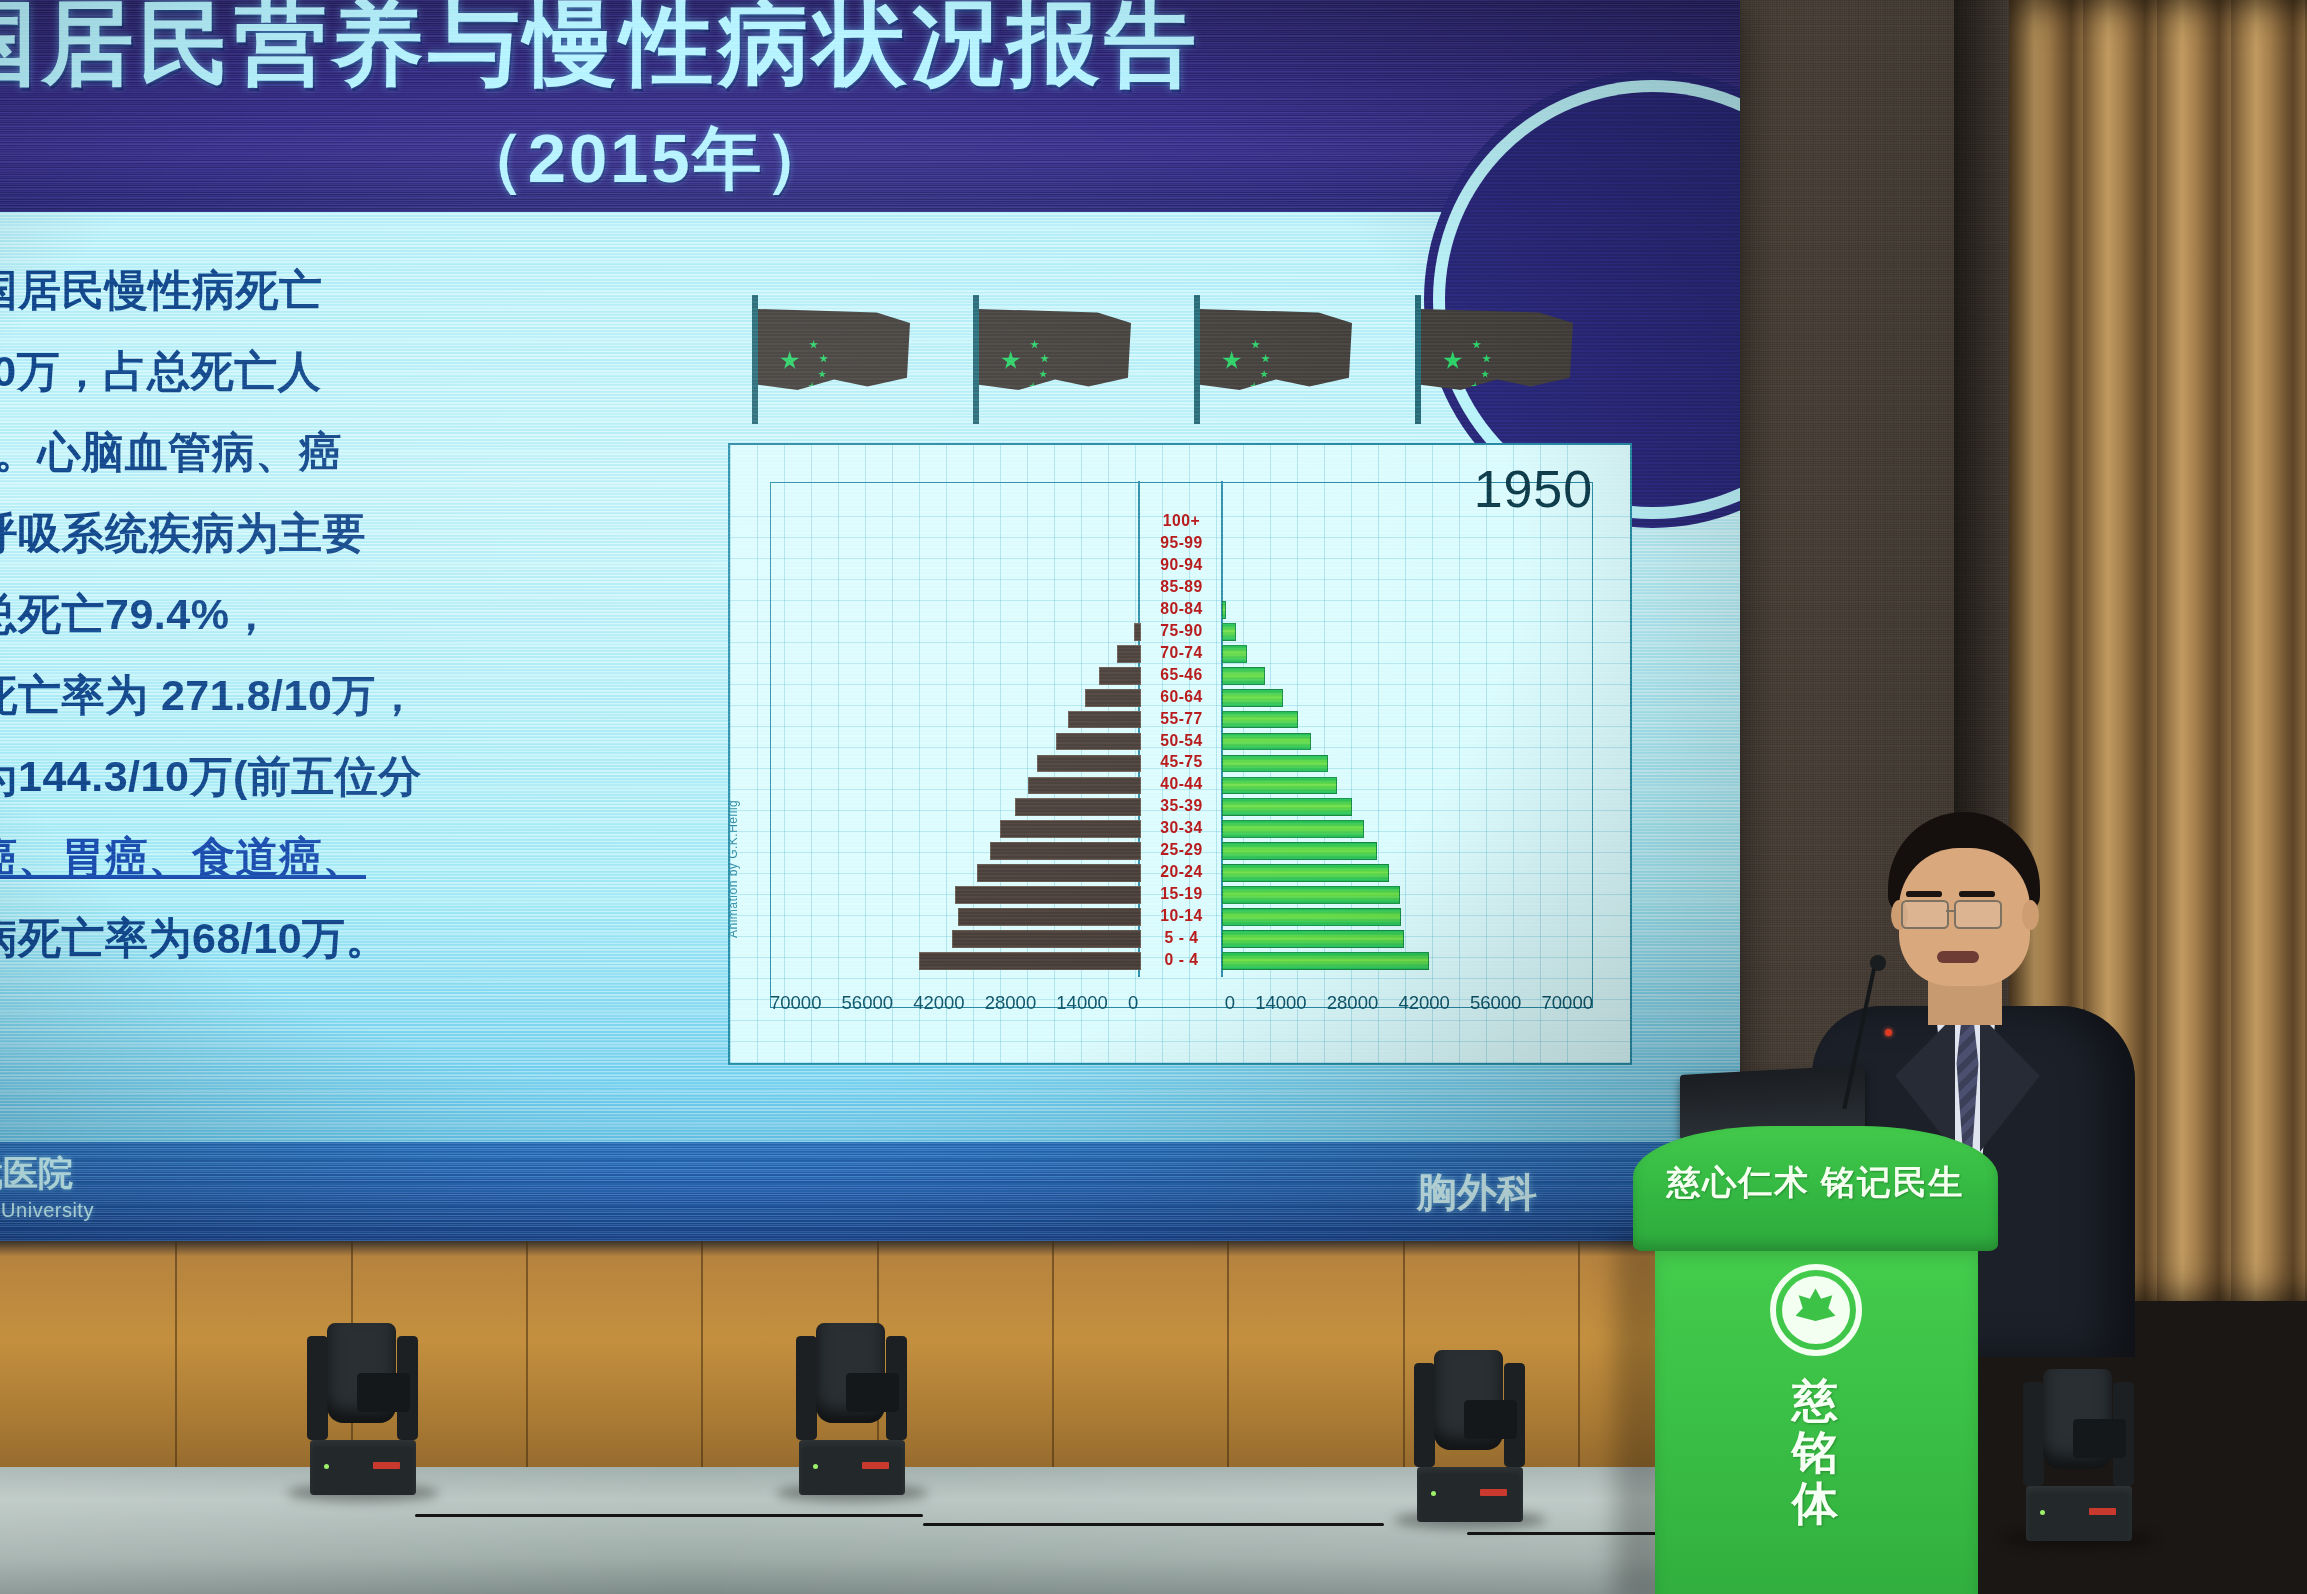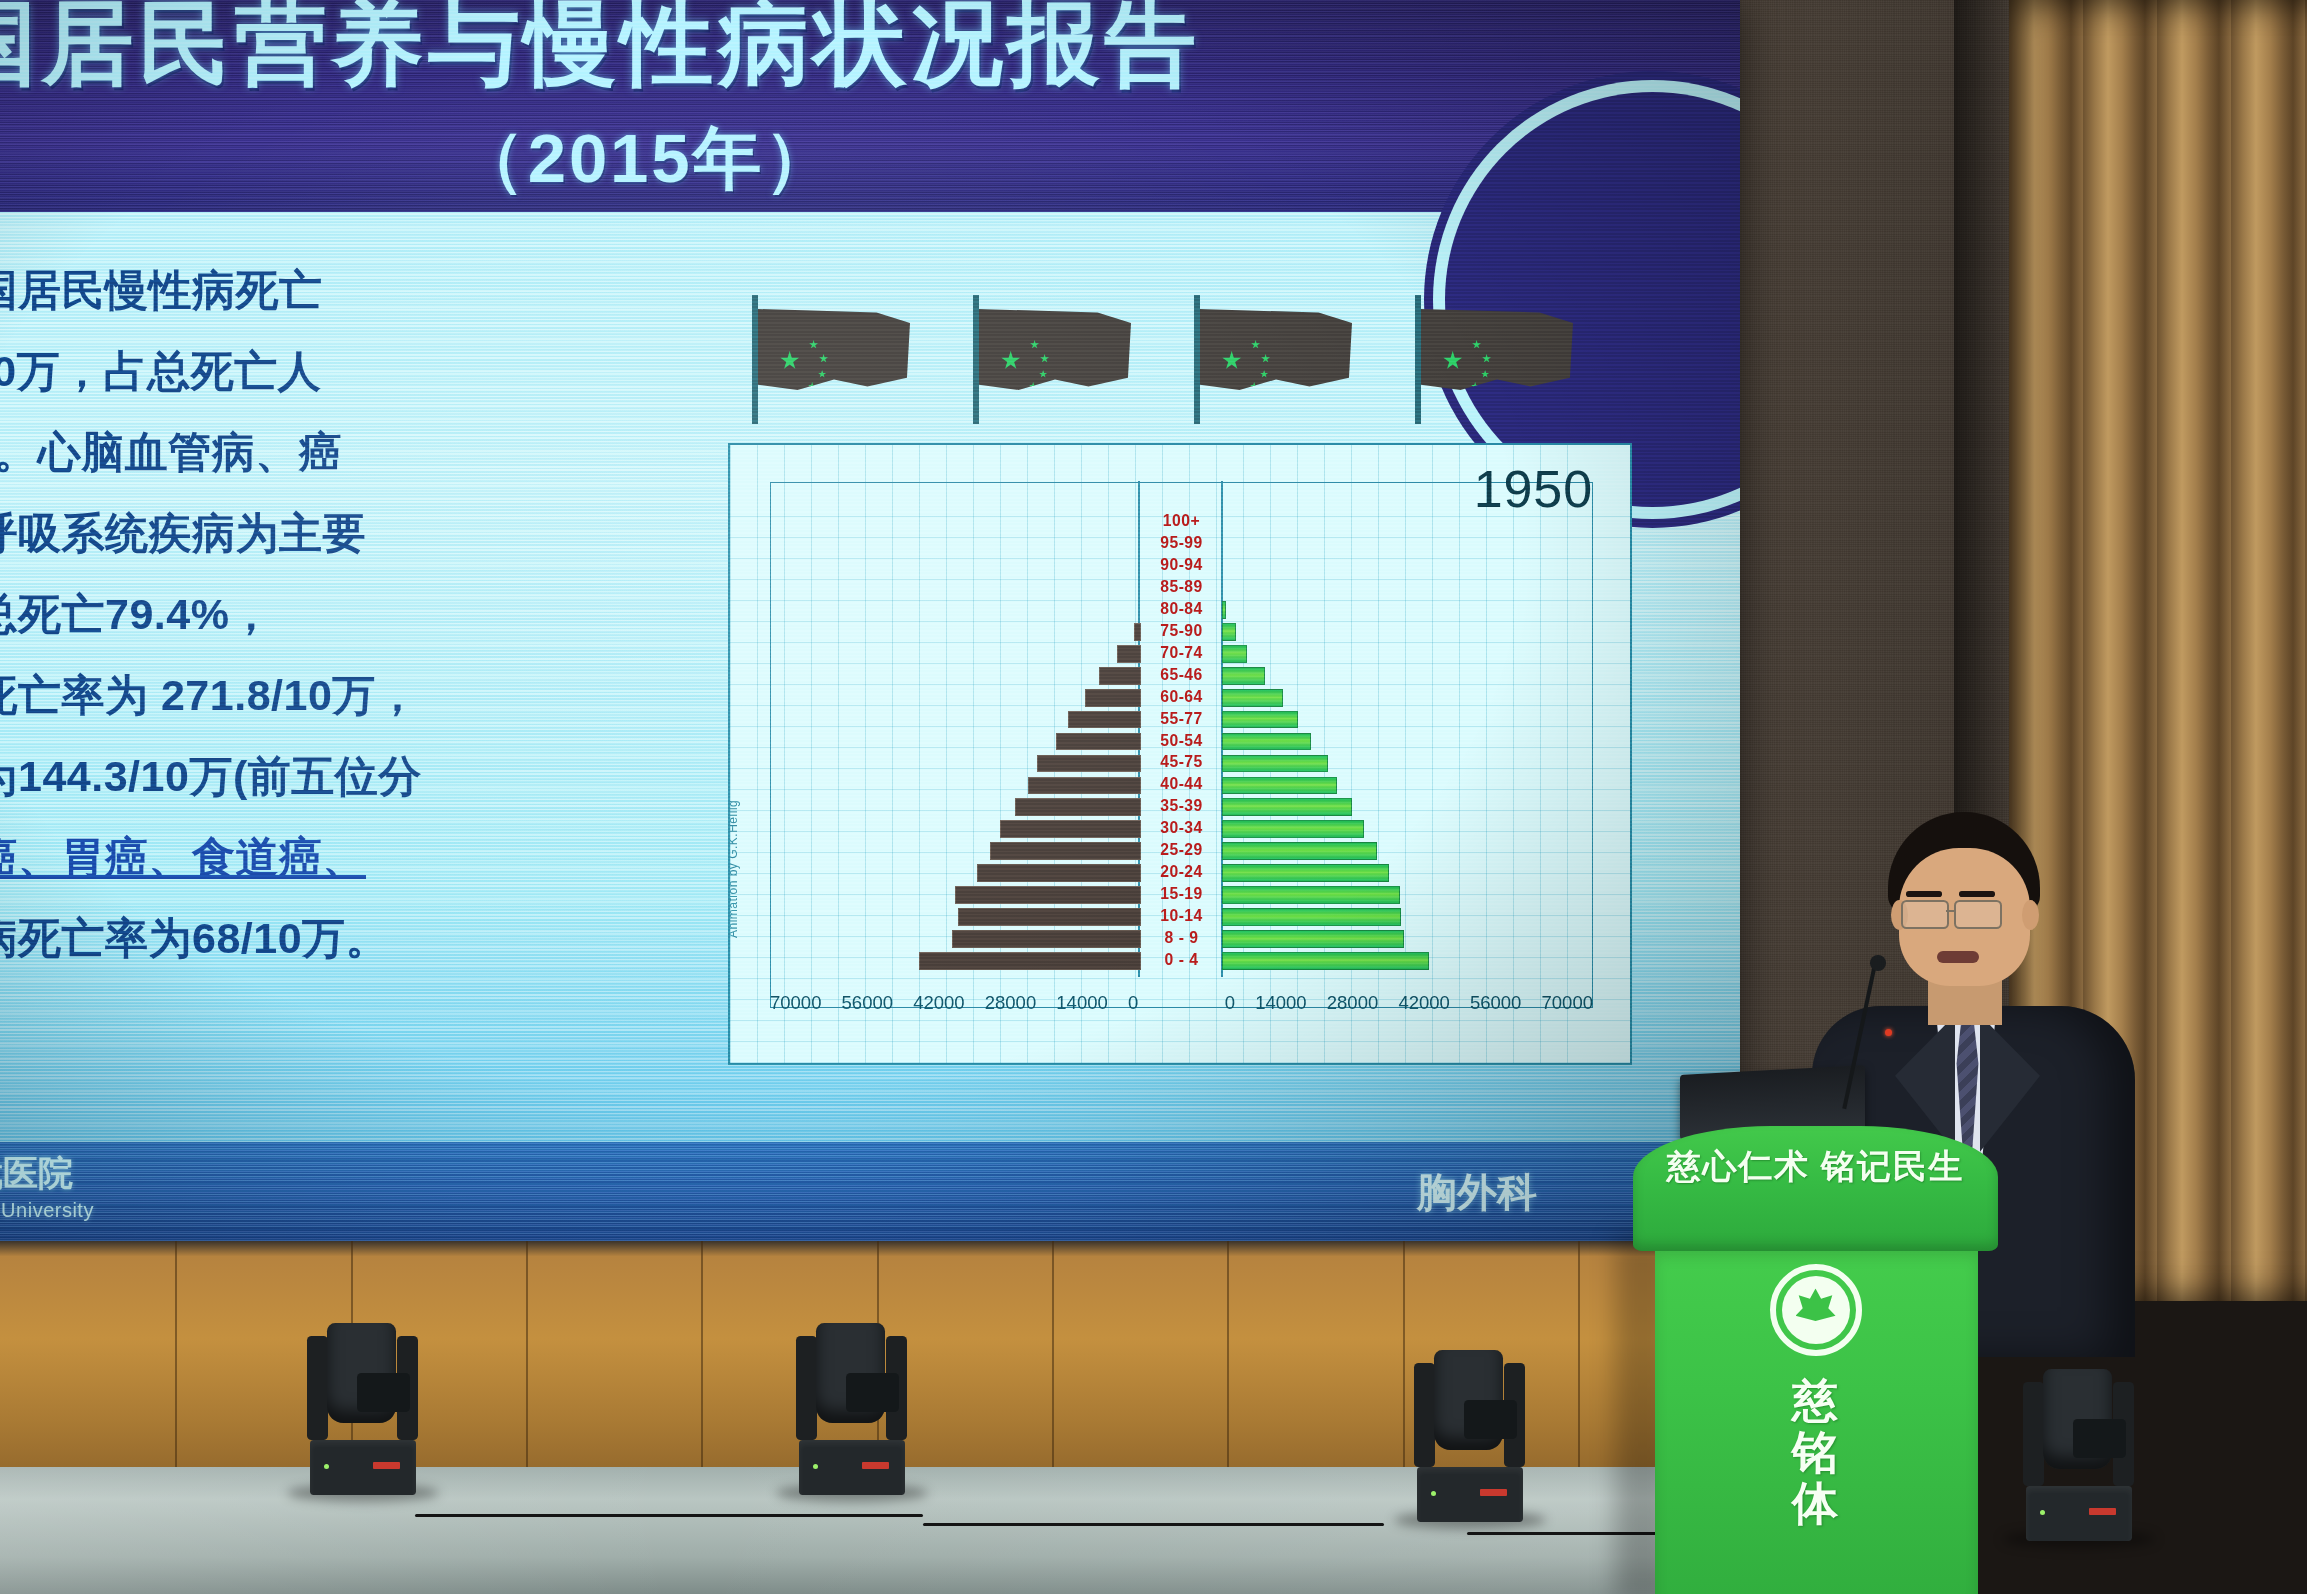--- a/index.html
+++ b/index.html
@@ -141,21 +141,21 @@
   .light .shadow{position:absolute;left:-18.5px;bottom:-7.4px;width:152px;height:18.5px;border-radius:50%;background:rgba(0,0,0,.35);filter:blur(5.5px);}
 
   .cable{position:absolute;height:3.2px;background:#141414;border-radius:1.8px;}
 
   
   .podium{position:absolute;left:1633px;top:1126px;width:365px;height:471px;}
   .pod-top{position:absolute;left:0;top:0;width:365px;height:125px;
     background:linear-gradient(180deg,#43c94b 0%,#36bb44 45%,#2da93c 100%);
     border-radius:138px 138px 9.2px 9.2px / 51px 51px 6.5px 6.5px;
     box-shadow:inset 0 -6.5px 12px rgba(0,0,0,.18);}
-  .pod-slogan{position:absolute;left:0;top:18px;width:365px;text-align:center;color:#f4fff0;
+  .pod-slogan{position:absolute;left:0;top:34px;width:365px;text-align:center;color:#f4fff0;
     font-size:34px;font-weight:700;letter-spacing:1.8px;text-shadow:0.9px 1.4px 1.8px rgba(0,60,10,.35);}
   .pod-body{position:absolute;left:22px;top:124px;width:323px;height:351px;
     background:linear-gradient(180deg,#44cc4c 0%,#3cc247 40%,#31ae3e 100%);
     box-shadow:inset 0 6.5px 14px rgba(0,0,0,.12);}
   .pod-logo{position:absolute;left:50%;top:138px;transform:translateX(-50%);width:92px;height:92px;}
   .pod-logo .ring{position:absolute;inset:0;border:6.5px solid #f3fff0;border-radius:50%;}
   .pod-logo .inner{position:absolute;left:12px;top:12px;right:12px;bottom:12px;background:#f3fff0;border-radius:50%;}
   .pod-logo .leaf{position:absolute;left:50%;top:34%;transform:translate(-50%,-20%);width:40px;height:34px;background:#3cc247;
     clip-path:polygon(50% 0,64% 30%,92% 20%,82% 58%,100% 80%,50% 96%,0 80%,18% 58%,8% 20%,36% 30%);}
   .pod-vtext{position:absolute;left:50%;top:249px;transform:translateX(-50%);width:92px;text-align:center;
@@ -434,21 +434,21 @@
             </div>
             <div class="agelbl">10-14</div>
             <div class="half right">
               <div class="bar f" style="width: 47.7143%;"></div>
             </div>
           </div>
           <div class="prow">
             <div class="half left">
               <div class="bar m" style="width: 50.2857%;"></div>
             </div>
-            <div class="agelbl">8 - 9</div>
+            <div class="agelbl">5 - 4</div>
             <div class="half right">
               <div class="bar f" style="width: 48.5714%;"></div>
             </div>
           </div>
           <div class="prow">
             <div class="half left">
               <div class="bar m" style="width: 59.2857%;"></div>
             </div>
             <div class="agelbl">0 - 4</div>
             <div class="half right">

